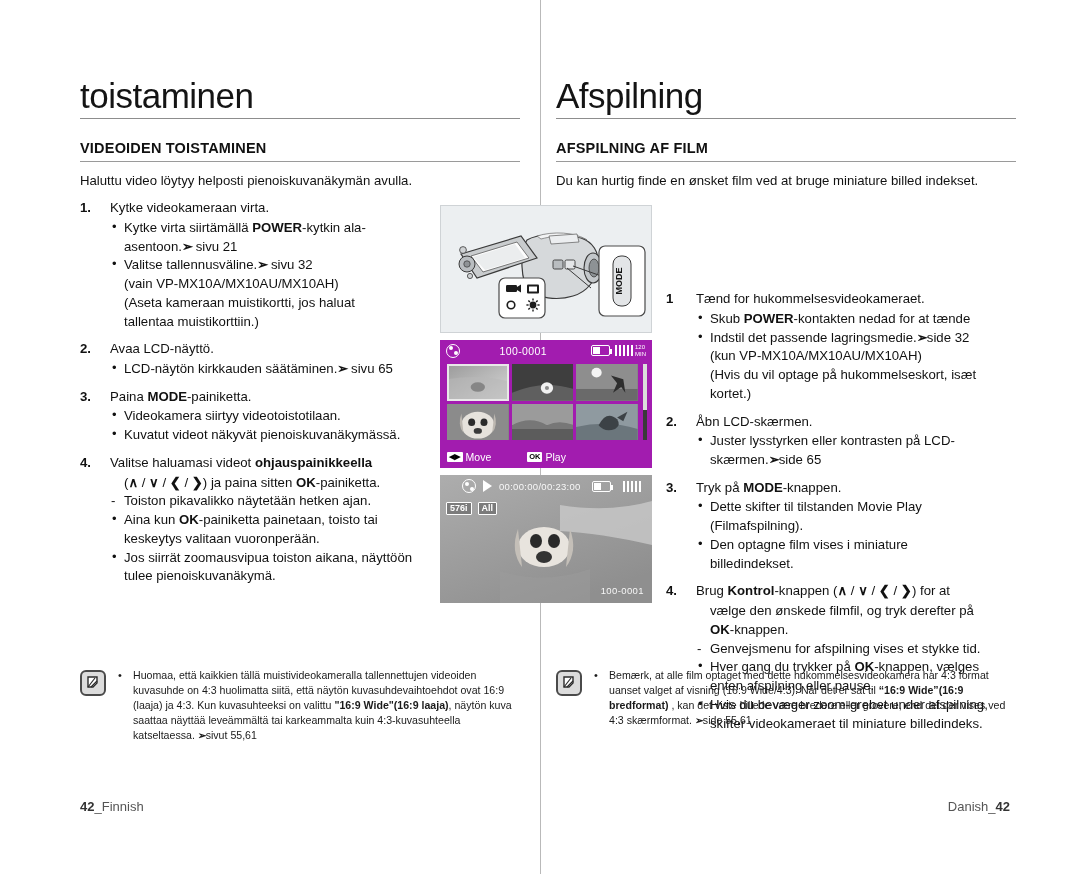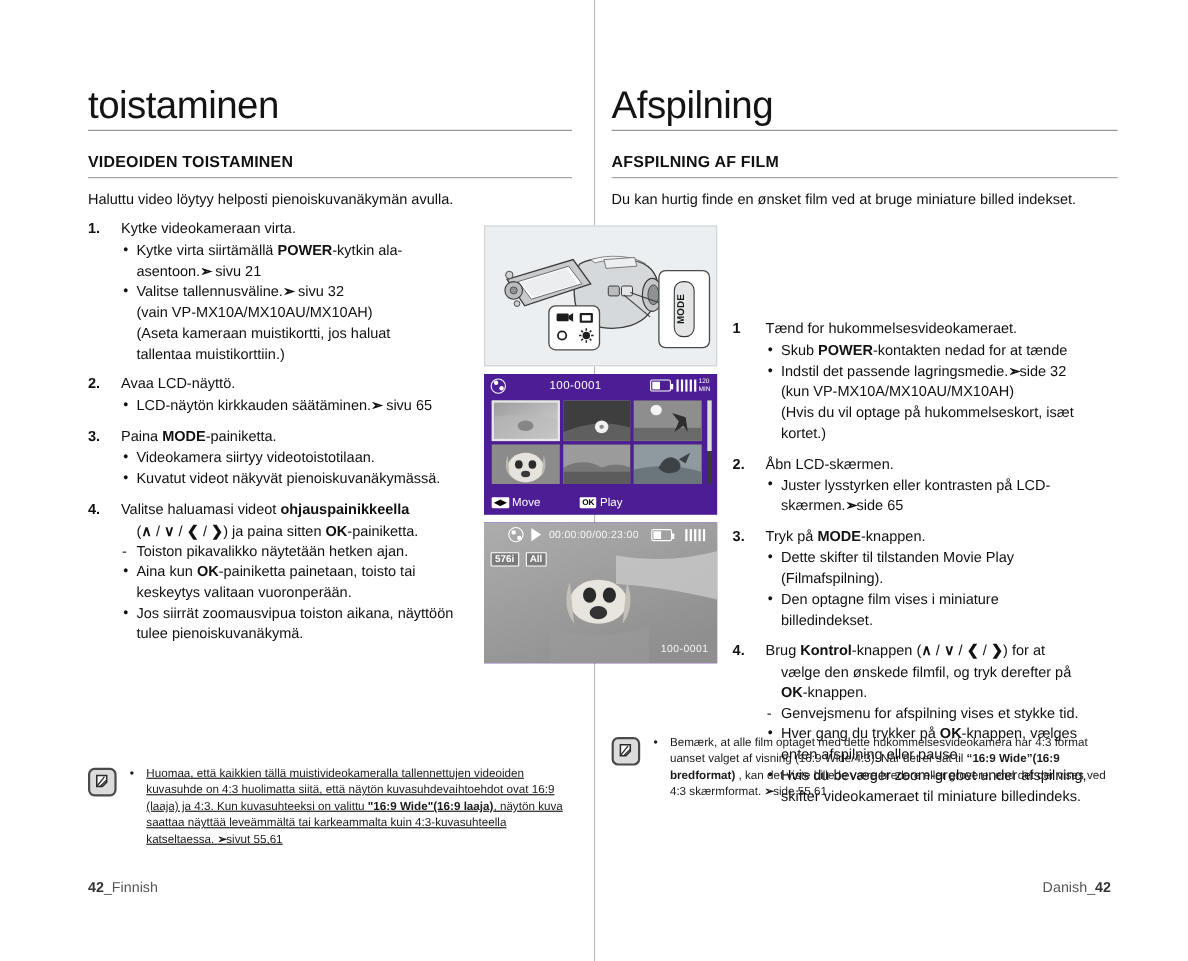--- a/index.html
+++ b/index.html
@@ -73,21 +73,21 @@
   }
   .fig-tick {
     position:absolute; left:50%; top:-7px; width:1px; height:7px; background:#9aa0a4;
   }
 
   
   .cam-svg { position:absolute; left:0; top:0; }
 
   
   .lcd {
-    width:212px; height:128px; background:#4c1d95; position:relative; overflow:hidden;
+    width:212px; height:128px; background:#a21caf; position:relative; overflow:hidden;
     margin-top:7px;
   }
   .lcd-status {
     position:absolute; left:0; right:0; top:0; height:21px;
     display:flex; align-items:center; padding:0 6px; color:#fff;
   }
   .film-icon {
     width:14px; height:14px; border:1.5px solid #fff; border-radius:50%;
     position:relative; flex:none;
   }
@@ -147,21 +147,21 @@
     color:#fff; font-size:9px; font-weight:bold; border:1.3px solid #fff;
     padding:1px 3px; line-height:1; border-radius:1px; background:rgba(0,0,0,.25);
   }
   .pb-fileno {
     position:absolute; right:8px; bottom:7px; color:#fff; font-size:9.5px; letter-spacing:.4px;
     opacity:.92;
   }
 
   
   .note { position:absolute; display:flex; gap:9px; }
-  .note-left  { left:80px;  top:696px; width:440px;text-decoration:underline; }
+  .note-left  { left:80px;  top:668px; width:440px; }
   .note-right { left:556px; top:668px; width:455px; }
   .note-icon {
     width:26px; height:26px; border:2px solid #4a4a4a; border-radius:6px;
     background:#dcdcdc; flex:none; position:relative; margin-top:2px;
   }
   .note-body { font-size:10.6px; line-height:1.42; color:#1a1a1a; position:relative; padding-left:18px; }
   .note-body::before { content:"\2022"; position:absolute; left:3px; top:0px; font-size:11px; }
 
   
   .footer { position:absolute; bottom:60px; font-size:13px; color:#555; }

